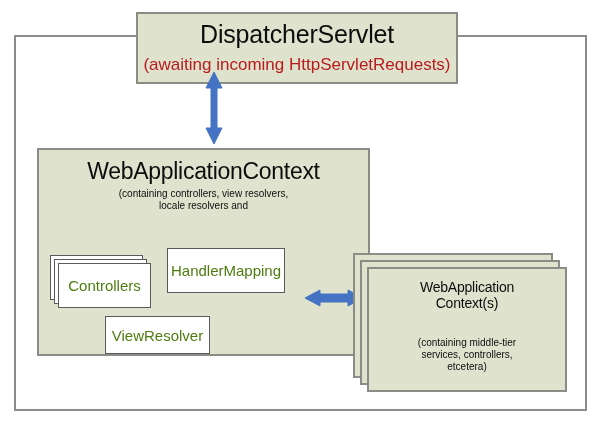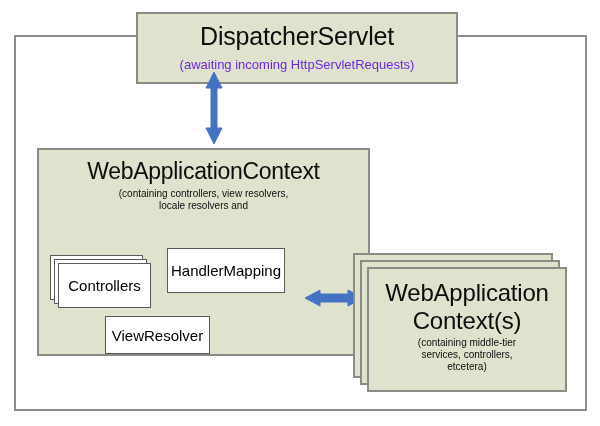--- a/index.html
+++ b/index.html
@@ -54,22 +54,22 @@
     justify-content: center;
   }
   .title-lg {
     font-size: 25px;
     color: #0d0d0d;
     line-height: 1.05;
     text-align: center;
     letter-spacing: -0.2px;
   }
   .subtitle {
-    font-size: 13px;
-    color: #6d28d9;
+    font-size: 17px;
+    color: #b91c1c;
     text-align: center;
     line-height: 1.18;
     margin-top: 8px;
   }
 
   
   #wac-box {
     left: 37px;
     top: 148px;
     width: 333px;
@@ -110,42 +110,42 @@
   #handlermapping-box {
     left: 167px; top: 248px; width: 118px; height: 45px;
     display: flex; align-items: center; justify-content: center;
   }
   #viewresolver-box {
     left: 105px; top: 316px; width: 105px; height: 38px;
     display: flex; align-items: center; justify-content: center;
   }
   .inner-label {
     font-size: 15px;
-    color: #000000;
+    color: #4d7c0f;
     text-align: center;
     white-space: nowrap;
   }
 
   
   .green-stack-layer {
     position: absolute;
     background: #dfe2cd;
     border: 2px solid #8a8c85;
     box-sizing: border-box;
   }
   #rwac-l3 { left: 353px; top: 253px; width: 200px; height: 125px; }
   #rwac-l2 { left: 360px; top: 260px; width: 200px; height: 125px; }
   #rwac-l1 {
     left: 367px; top: 267px; width: 200px; height: 125px;
   }
   #rwac-title {
     position: absolute;
     left: 0; right: 0; top: 10px;
     text-align: center;
-    font-size: 24px;
+    font-size: 14px;
     color: #0d0d0d;
     line-height: 1.15;
     letter-spacing: -0.2px;
   }
   #rwac-sub {
     position: absolute;
     left: 4px; right: 4px; top: 68px;
     text-align: center;
     font-size: 10px;
     color: #0d0d0d;

